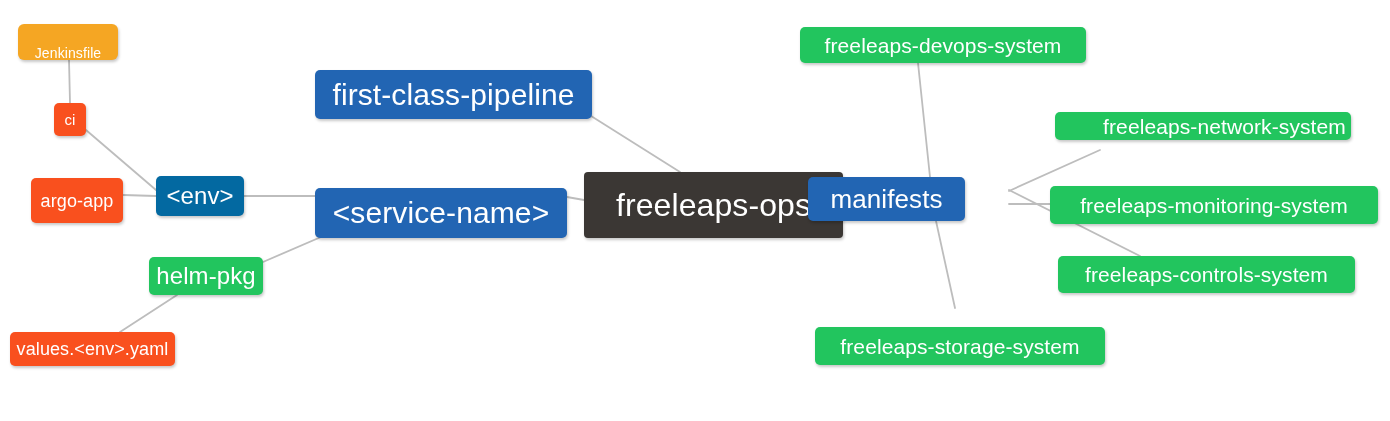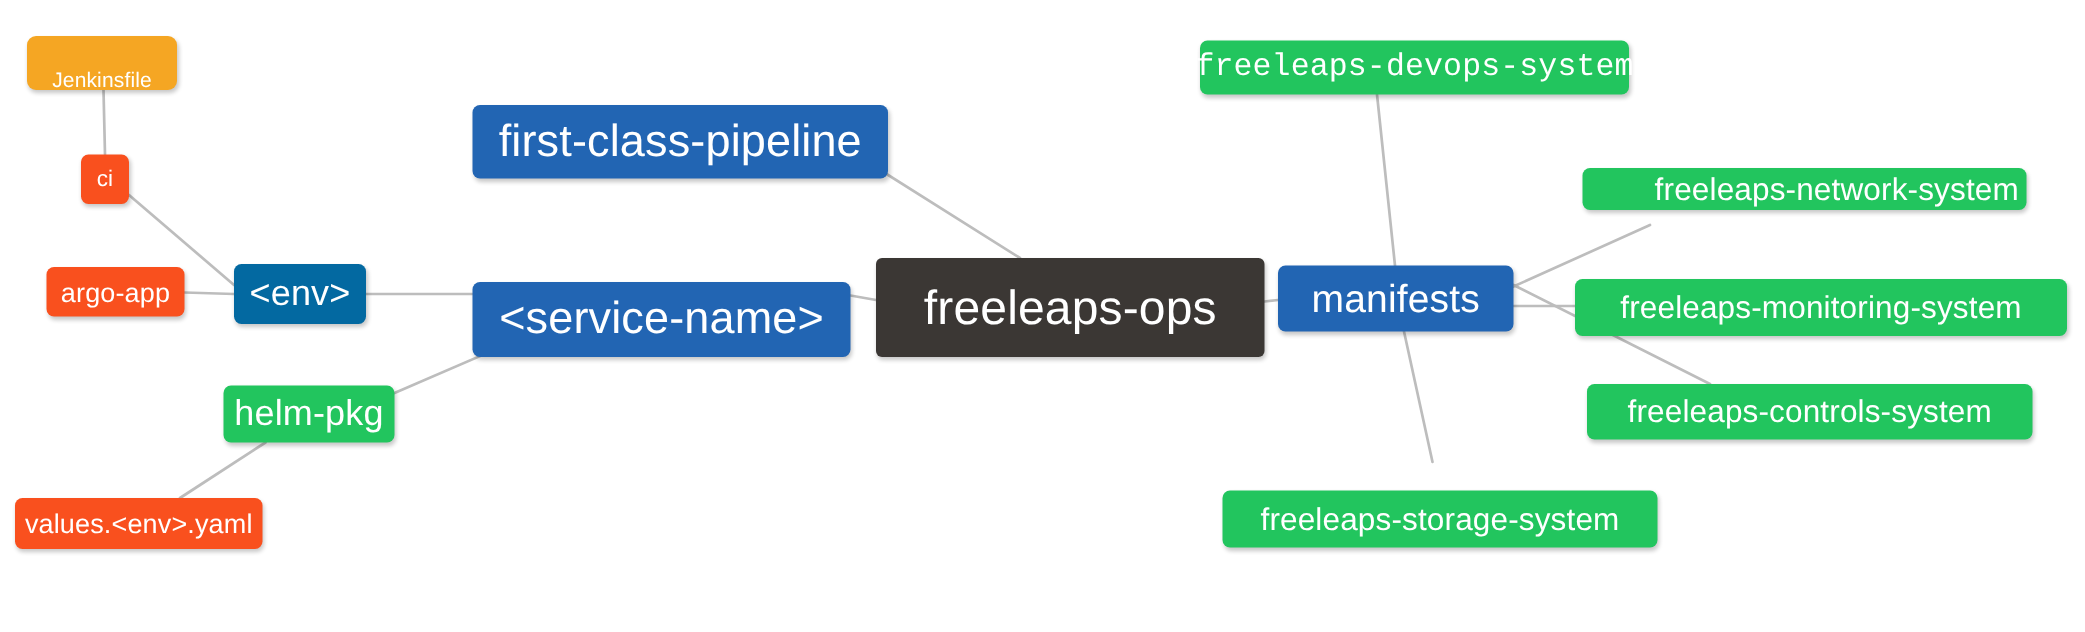--- a/index.html
+++ b/index.html
@@ -101,45 +101,45 @@
       <line x1="936" y1="221" x2="955" y2="308" stroke="#bdbdbd" stroke-width="1.8" stroke-linecap="round"></line>
     </svg>
 
   <div id="node-layer">
       <div class="node node-orange" style="left: 18px; top: 24px; width: 100px; height: 36px; background: rgb(245, 166, 35); align-items: flex-end;">
         <span>Jenkinsfile</span>
       </div>
       <div class="node node-red" style="left: 54px; top: 103px; width: 32px; height: 33px; background: rgb(249, 80, 30);">
         <span>ci</span>
       </div>
-      <div class="node node-red-md" style="left: 31px; top: 178px; width: 92px; height: 33px; background: rgb(249, 80, 30);">
+      <div class="node node-red-md" style="left: 31px; top: 178px; width: 92px; height: 45px; background: rgb(249, 80, 30);">
         <span>argo-app</span>
       </div>
       <div class="node node-green-md" style="left: 156px; top: 176px; width: 88px; height: 40px; background: #0369a1;">
         <span>&lt;env&gt;</span>
       </div>
       <div class="node node-green-md" style="left: 149px; top: 257px; width: 114px; height: 38px; background: rgb(34, 197, 94);">
         <span>helm-pkg</span>
       </div>
       <div class="node node-red-md" style="left: 10px; top: 332px; width: 165px; height: 34px; background: rgb(249, 80, 30);">
         <span>values.&lt;env&gt;.yaml</span>
       </div>
       <div class="node node-l1-blue" style="left: 315px; top: 156px; width: 252px; height: 50px; background: rgb(34, 101, 179);">
         <span>&lt;service-name&gt;</span>
       </div>
       <div class="node node-l1-blue" style="left: 315px; top: 38px; width: 277px; height: 49px; background: rgb(34, 101, 179);">
         <span>first-class-pipeline</span>
       </div>
       <div class="node node-root" style="left: 584px; top: 172px; width: 259px; height: 66px; background: rgb(59, 55, 52);">
         <span>freeleaps-ops</span>
       </div>
-      <div class="node node-l1-blue-sm" style="left: 852px; top: 177px; width: 157px; height: 44px; background: rgb(34, 101, 179);">
+      <div class="node node-l1-blue-sm" style="left: 808px; top: 177px; width: 157px; height: 44px; background: rgb(34, 101, 179);">
         <span>manifests</span>
       </div>
-      <div class="node node-green" style="left: 800px; top: 27px; width: 286px; height: 36px; background: rgb(34, 197, 94); font-family: Liberation Mono, monospace;">
+      <div class="node node-green" style="left: 800px; top: 27px; width: 286px; height: 36px; background: rgb(34, 197, 94);">
         <span>freeleaps-devops-system</span>
       </div>
       <div class="node node-green" style="left: 1055px; top: 112px; width: 296px; height: 28px; background: rgb(34, 197, 94); padding-left: 43px;">
         <span>freeleaps-network-system</span>
       </div>
       <div class="node node-green" style="left: 1050px; top: 186px; width: 328px; height: 38px; background: rgb(34, 197, 94);">
         <span>freeleaps-monitoring-system</span>
       </div>
       <div class="node node-green" style="left: 1058px; top: 256px; width: 297px; height: 37px; background: rgb(34, 197, 94);">
         <span>freeleaps-controls-system</span>

